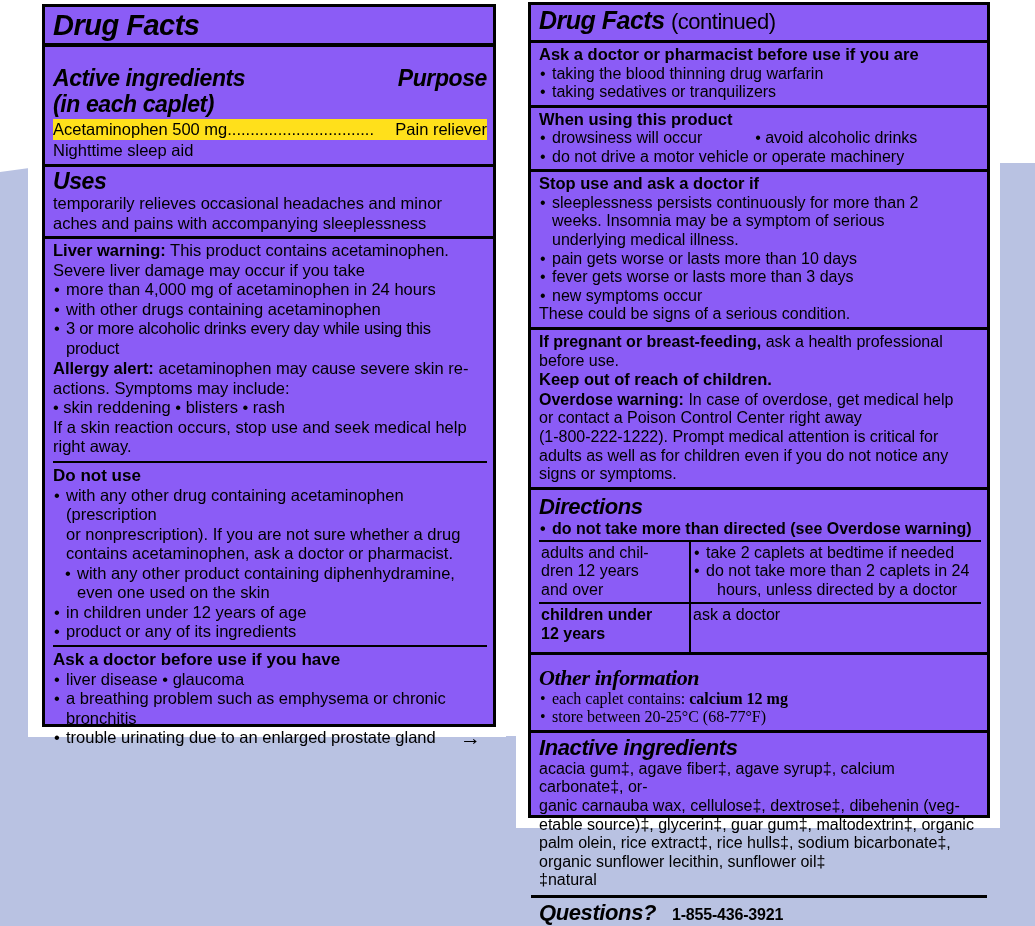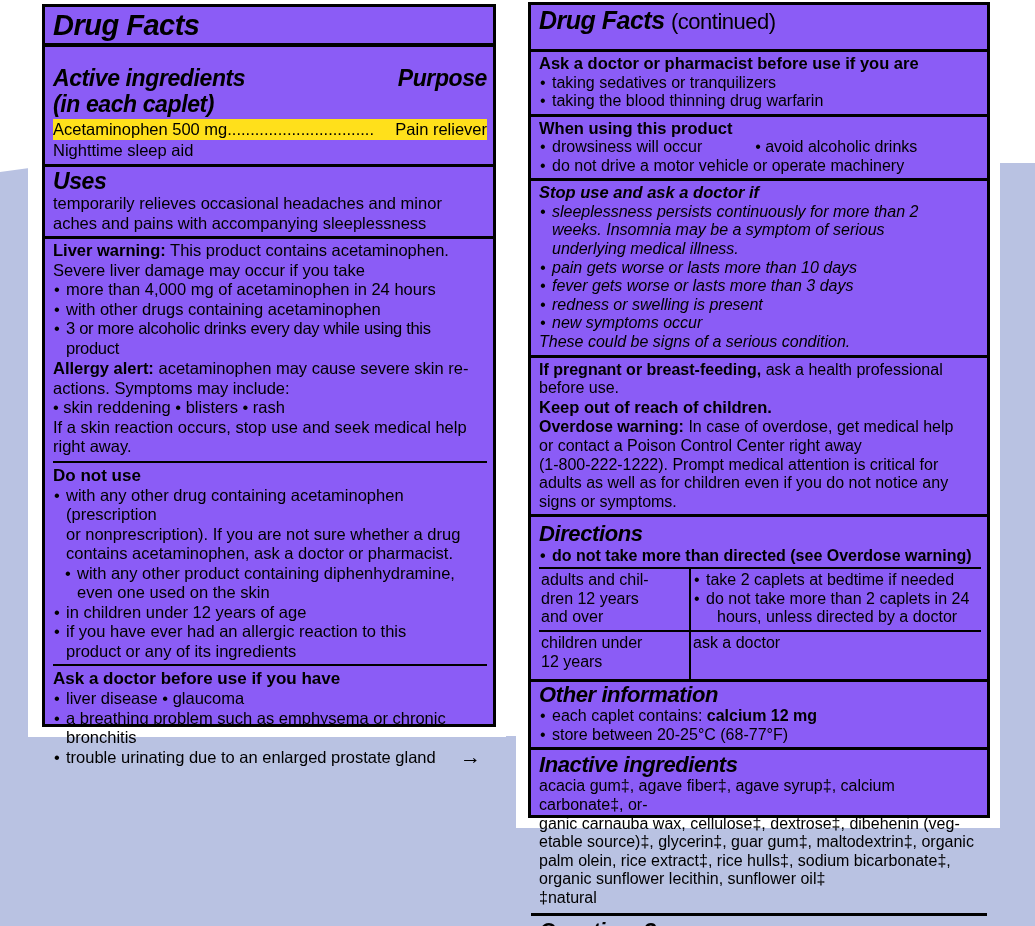--- a/index.html
+++ b/index.html
@@ -207,21 +207,20 @@
           <div>contains acetaminophen, ask a doctor or pharmacist.</div>
         </li>
         <li class="ind">
           <div>with any other product containing diphenhydramine,</div>
           <div>even one used on the skin</div>
         </li>
         <li>
           <div>in children under 12 years of age</div>
         </li>
         <li>
-          <div>if you have ever had an allergic reaction to this</div>
           <div>product or any of its ingredients</div>
         </li>
       </ul>
 
       <div class="rule" style="margin-top:3px;"></div>
 
       <div class="hd-bold" style="padding-top:3px;">Ask a doctor before use if you have</div>
       <ul class="bl body">
         <li>
           <div>liver disease • glaucoma</div>
@@ -238,55 +237,54 @@
         </li>
       </ul>
     </div>
 
   </div>
 </div>
 
 <div class="panel" id="panel-right">
   <div class="label-box">
 
-    <div class="sec" style="border-bottom-width:3px; padding-bottom:13px;">
+    <div class="sec" style="border-bottom-width:3px; padding-bottom:4px;">
       <div class="dfacts-title"><span>Drug Facts</span> <span class="dfacts-cont">(continued)</span></div>
     </div>
 
     <div class="sec" style="padding-top:2px;">
       <div class="hd-bold">Ask a doctor or pharmacist before use if you are</div>
       <ul class="bl body">
+        <li>taking the blood thinning drug warfarin</li>
         <li>taking sedatives or tranquilizers</li>
-        <li>taking the blood thinning drug warfarin</li>
       </ul>
     </div>
 
     <div class="sec" style="padding-top:2px;">
       <div class="hd-bold">When using this product</div>
       <ul class="bl body">
         <li>
           <span>drowsiness will occur</span>
           <span style="display:inline-block;width:44px;"></span>
           <span>• <span>avoid alcoholic drinks</span></span>
         </li>
         <li>do not drive a motor vehicle or operate machinery</li>
       </ul>
     </div>
 
-    <div class="sec" style="padding-top:2px;font-style:italic;">
+    <div class="sec" style="padding-top:2px;">
       <div class="hd-bold">Stop use and ask a doctor if</div>
       <ul class="bl body">
         <li>
           <div>sleeplessness persists continuously for more than 2</div>
           <div>weeks. Insomnia may be a symptom of serious</div>
           <div>underlying medical illness.</div>
         </li>
         <li>pain gets worse or lasts more than 10 days</li>
         <li>fever gets worse or lasts more than 3 days</li>
-        <li>redness or swelling is present</li>
         <li>new symptoms occur</li>
       </ul>
       <div class="body">These could be signs of a serious condition.</div>
     </div>
 
     <div class="sec" style="padding-top:2px;">
       <div class="body">
         <span class="hd-bold" style="font-size:16px;">If pregnant or breast-feeding,</span>
         <span>ask a health professional</span>
       </div>
@@ -319,31 +317,31 @@
             <ul class="bl">
               <li>take 2 caplets at bedtime if needed</li>
               <li>
                 <div>do not take more than 2 caplets in 24</div>
                 <div style="padding-left:11px;">hours, unless directed by a doctor</div>
               </li>
             </ul>
           </td>
         </tr>
         <tr>
-          <td class="col1" style="padding-bottom:8px;">
+          <td class="col1" style="padding-bottom:8px;font-weight:bold;">
             <div>children under</div>
             <div>12 years</div>
           </td>
           <td>ask a doctor</td>
         </tr>
       </tbody>
         </table>
     </div>
 
-    <div class="sec" style="padding-top:0;">
+    <div class="sec" style="padding-top:10px;font-family:Liberation Serif, serif;">
       <div class="hd-italic">Other information</div>
       <ul class="bl body">
         <li>
           <span>each caplet contains:</span>
           <span style="font-weight:bold;">calcium 12 mg</span>
         </li>
         <li>store between 20-25°C (68-77°F)</li>
       </ul>
     </div>
 

